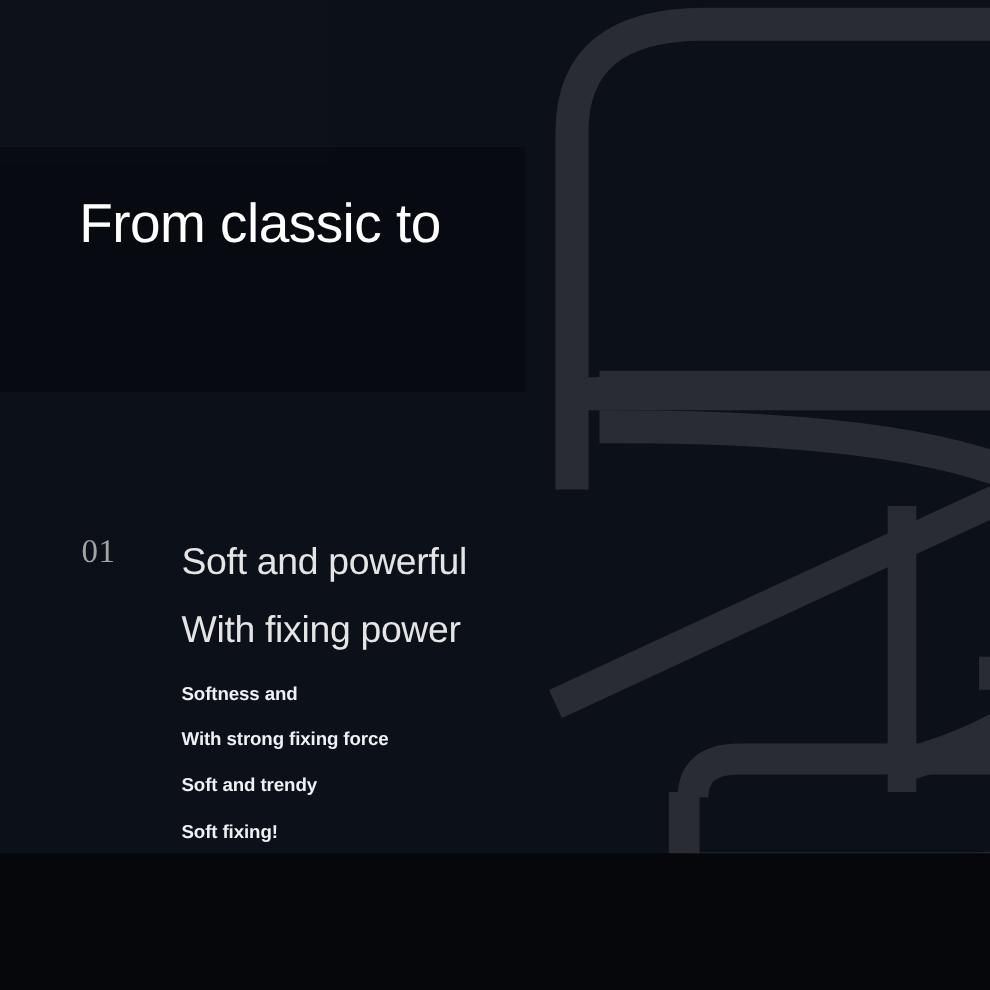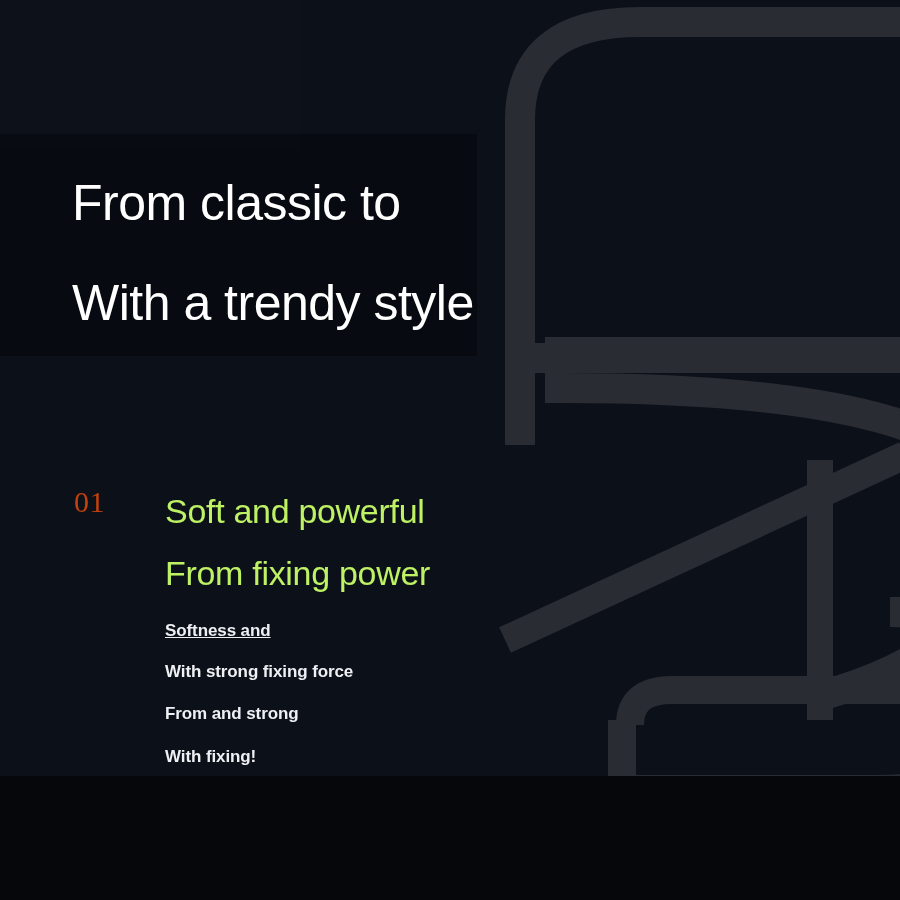--- a/index.html
+++ b/index.html
@@ -80,49 +80,49 @@
     white-space: nowrap;
   }
 
   #item-number {
     position: absolute;
     left: 74px;
     top: 487px;
     font-family: "Liberation Serif", serif;
     font-size: 30px;
     font-weight: 400;
-    color: #c2410c;
+    color: #a3a3a3;
     letter-spacing: 0.5px;
     line-height: 1;
   }
 
   .subhead {
     position: absolute;
     left: 165px;
-    color: #bef264;
+    color: #e5e5e5;
     font-size: 34px;
     font-weight: 500;
     letter-spacing: -0.3px;
     line-height: 1;
     white-space: nowrap;
   }
   #subhead-1 { top: 494px; }
   #subhead-2 { top: 556px; }
 
   .body-line {
     position: absolute;
     left: 165px;
     color: #eef0f4;
     font-size: 17px;
     font-weight: 600;
     letter-spacing: -0.1px;
     line-height: 1;
     white-space: nowrap;
   }
-  #body-line-0 { top: 622px; text-decoration: underline; }
+  #body-line-0 { top: 622px; }
   #body-line-1 { top: 663px; text-align: right; }
   #body-line-2 { top: 705px; }
   #body-line-3 { top: 748px; }
 </style>
 </head>
 <body>
 
 <div id="stage">
 
   <svg id="bg-letters" viewBox="0 0 900 900" xmlns="http://www.w3.org/2000/svg" aria-hidden="true">
@@ -158,31 +158,30 @@
       <feTurbulence type="fractalNoise" baseFrequency="0.85" numOctaves="3" stitchTiles="stitch"></feTurbulence>
       <feColorMatrix type="saturate" values="0"></feColorMatrix>
     </filter>
     <rect width="100%" height="100%" filter="url(#noise-filter)" opacity="0.32"></rect>
   </svg>
 
   <div id="content">
 
     <div class="headline" id="headline-1">From classic to</div>
 
-    <div class="headline" id="headline-2">With a trendy style</div>
 
 
     <div id="item-number">01</div>
 
     <div class="subhead" id="subhead-1">Soft and powerful</div>
 
-    <div class="subhead" id="subhead-2">From fixing power</div>
+    <div class="subhead" id="subhead-2">With fixing power</div>
 
     <div class="body-line" id="body-line-0">Softness and</div>
 
     <div class="body-line" id="body-line-1">With strong fixing force</div>
 
-    <div class="body-line" id="body-line-2">From and strong</div>
+    <div class="body-line" id="body-line-2">Soft and trendy</div>
 
-    <div class="body-line" id="body-line-3">With fixing!</div>
+    <div class="body-line" id="body-line-3">Soft fixing!</div>
 
   </div>
 </div>
 
 </body></html>

